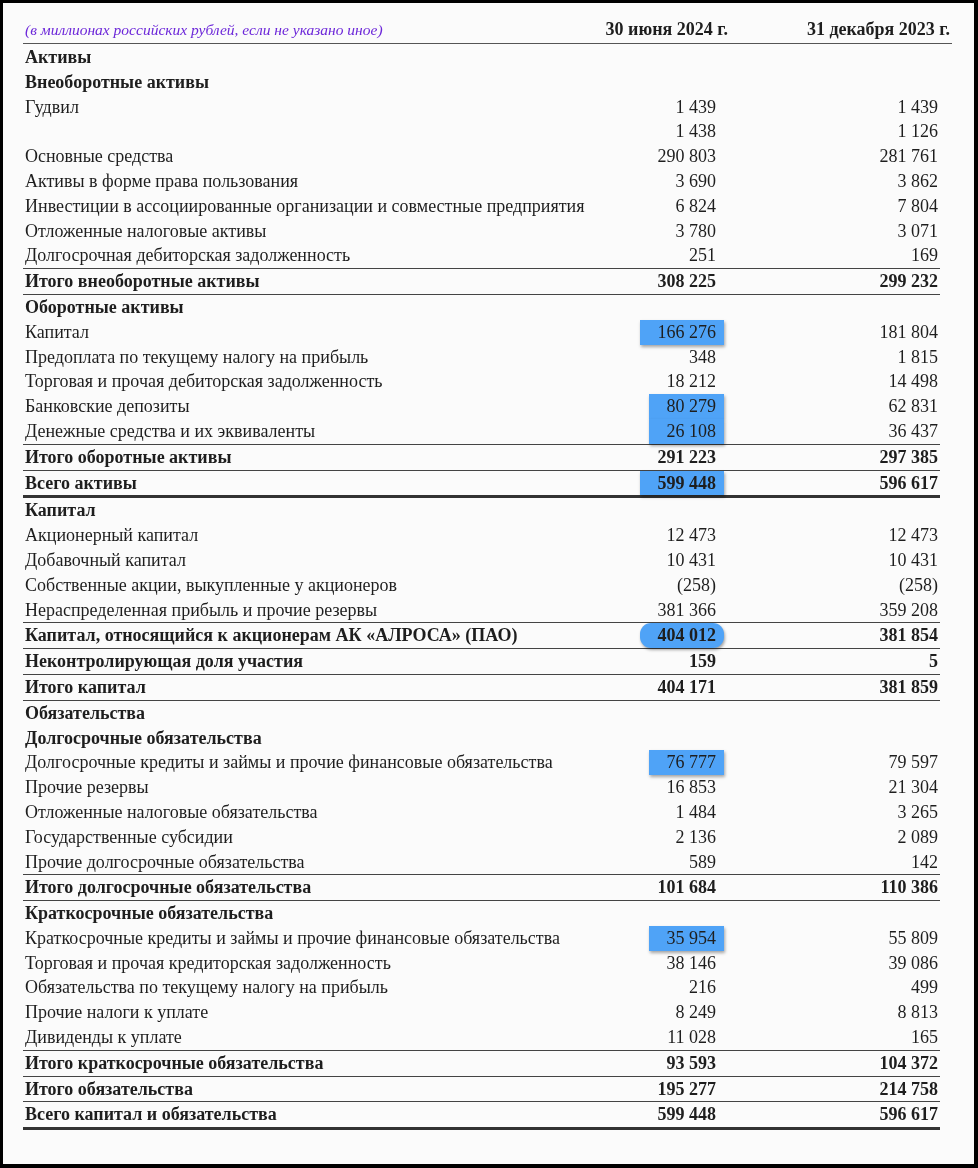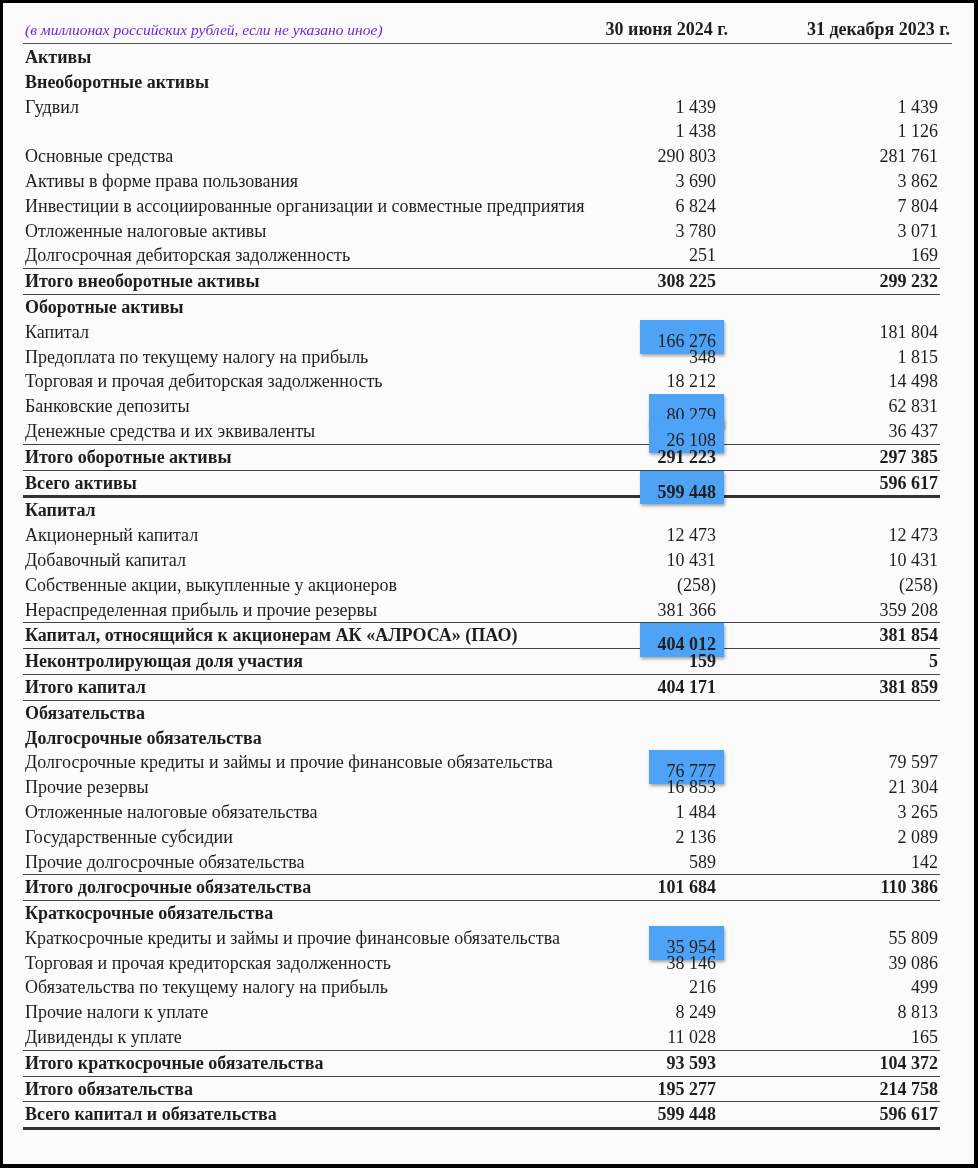--- a/index.html
+++ b/index.html
@@ -26,21 +26,21 @@
   }
   .row .label { position: absolute; left: 2px; }
   .row .v1 { position: absolute; right: 224px; text-align: right; }
   .row .v2 { position: absolute; right: 2px; text-align: right; }
   .row.section .label, .row.subsection .label { font-weight: bold; }
   .row.total { font-weight: bold; }
   .row.rule-bottom { border-bottom: 1.5px solid #444; }
   .row.rule-heavy { border-bottom: 3px solid #333; }
   .hl {
     background: #4fa3f7; box-shadow: 1px 2px 3px rgba(0,0,0,0.35);
-    padding: 9px 8px 0 18px; margin-right: -8px;
+    padding: 0 8px 0 18px; margin-right: -8px;
   }
 </style>
 </head>
 <body>
 
 <div class="page">
   <div class="header">
     <span class="note">(в миллионах российских рублей, если не указано иное)</span>
     <span class="col1">30 июня 2024 г.</span>
     <span class="col2">31 декабря 2023 г.</span>
@@ -155,21 +155,21 @@
         <span class="v1">(258)</span>
         <span class="v2">(258)</span>
       </div>
       <div class="row item rule-bottom">
         <span class="label">Нераспределенная прибыль и прочие резервы</span>
         <span class="v1">381 366</span>
         <span class="v2">359 208</span>
       </div>
       <div class="row total rule-bottom">
         <span class="label">Капитал, относящийся к акционерам АК «АЛРОСА» (ПАО)</span>
-        <span class="v1 hl" style="background: rgb(79, 163, 247);">404 012</span>
+        <span class="v1 hl" style="background: rgb(79, 163, 247); border-radius: 11px;">404 012</span>
         <span class="v2">381 854</span>
       </div>
       <div class="row total rule-bottom">
         <span class="label">Неконтролирующая доля участия</span>
         <span class="v1">159</span>
         <span class="v2">5</span>
       </div>
       <div class="row total rule-bottom">
         <span class="label">Итого капитал</span>
         <span class="v1">404 171</span>

